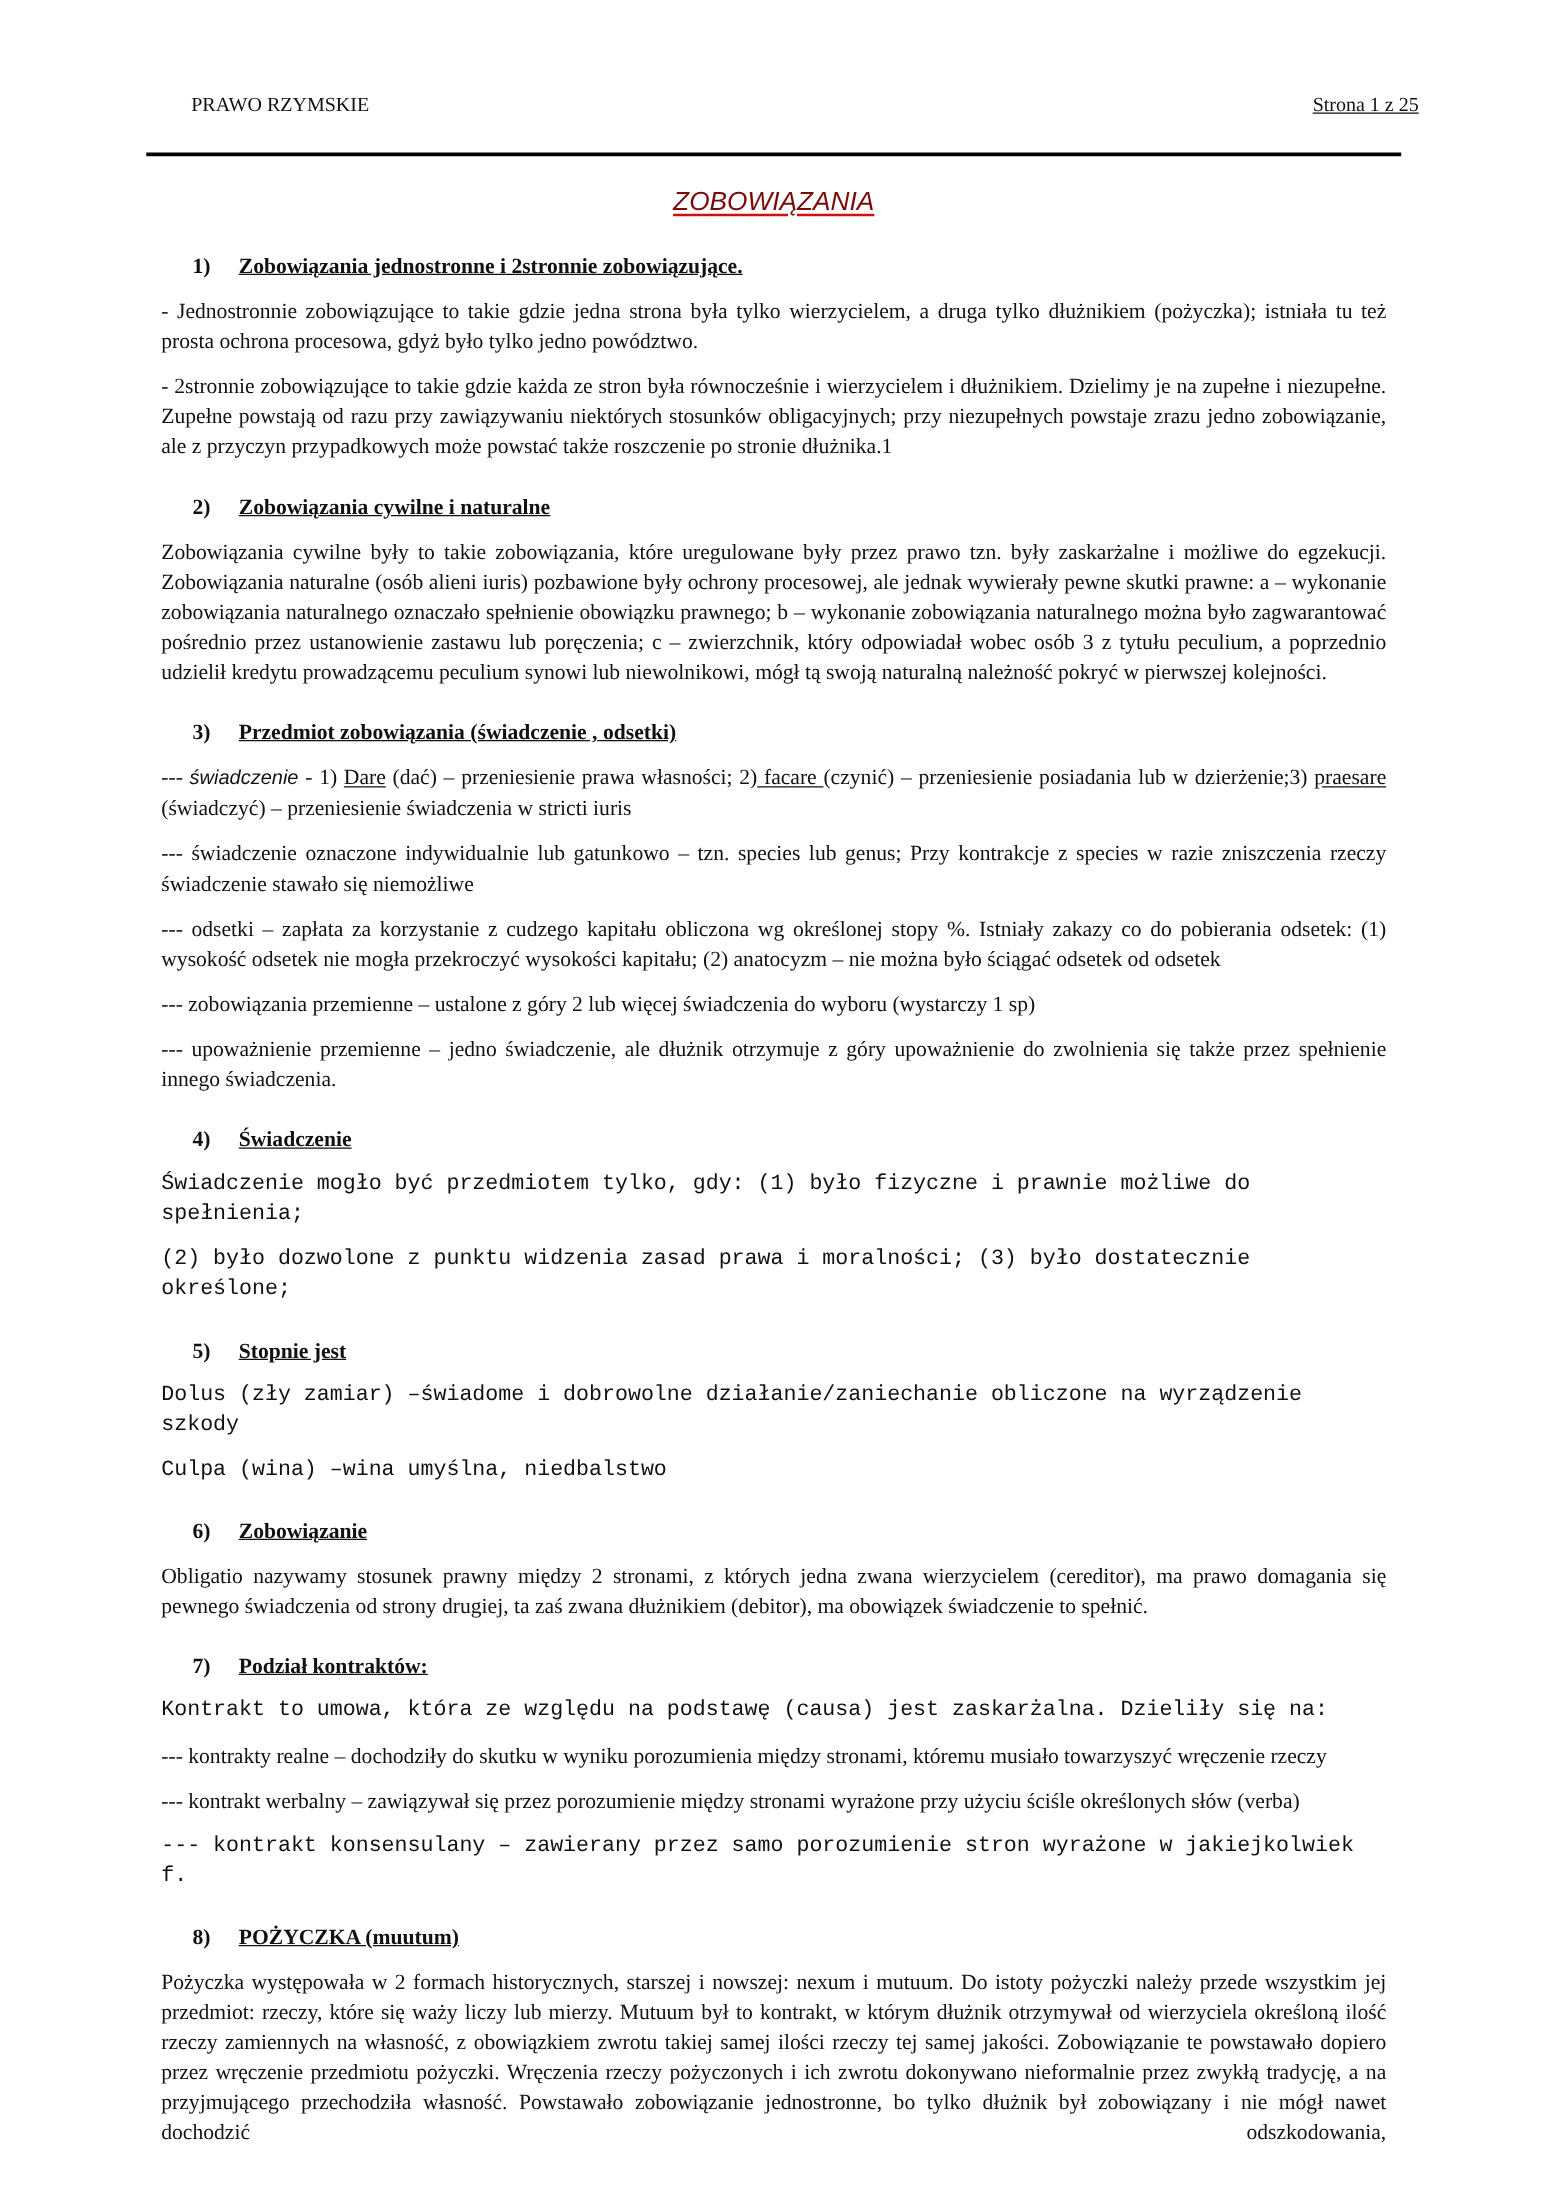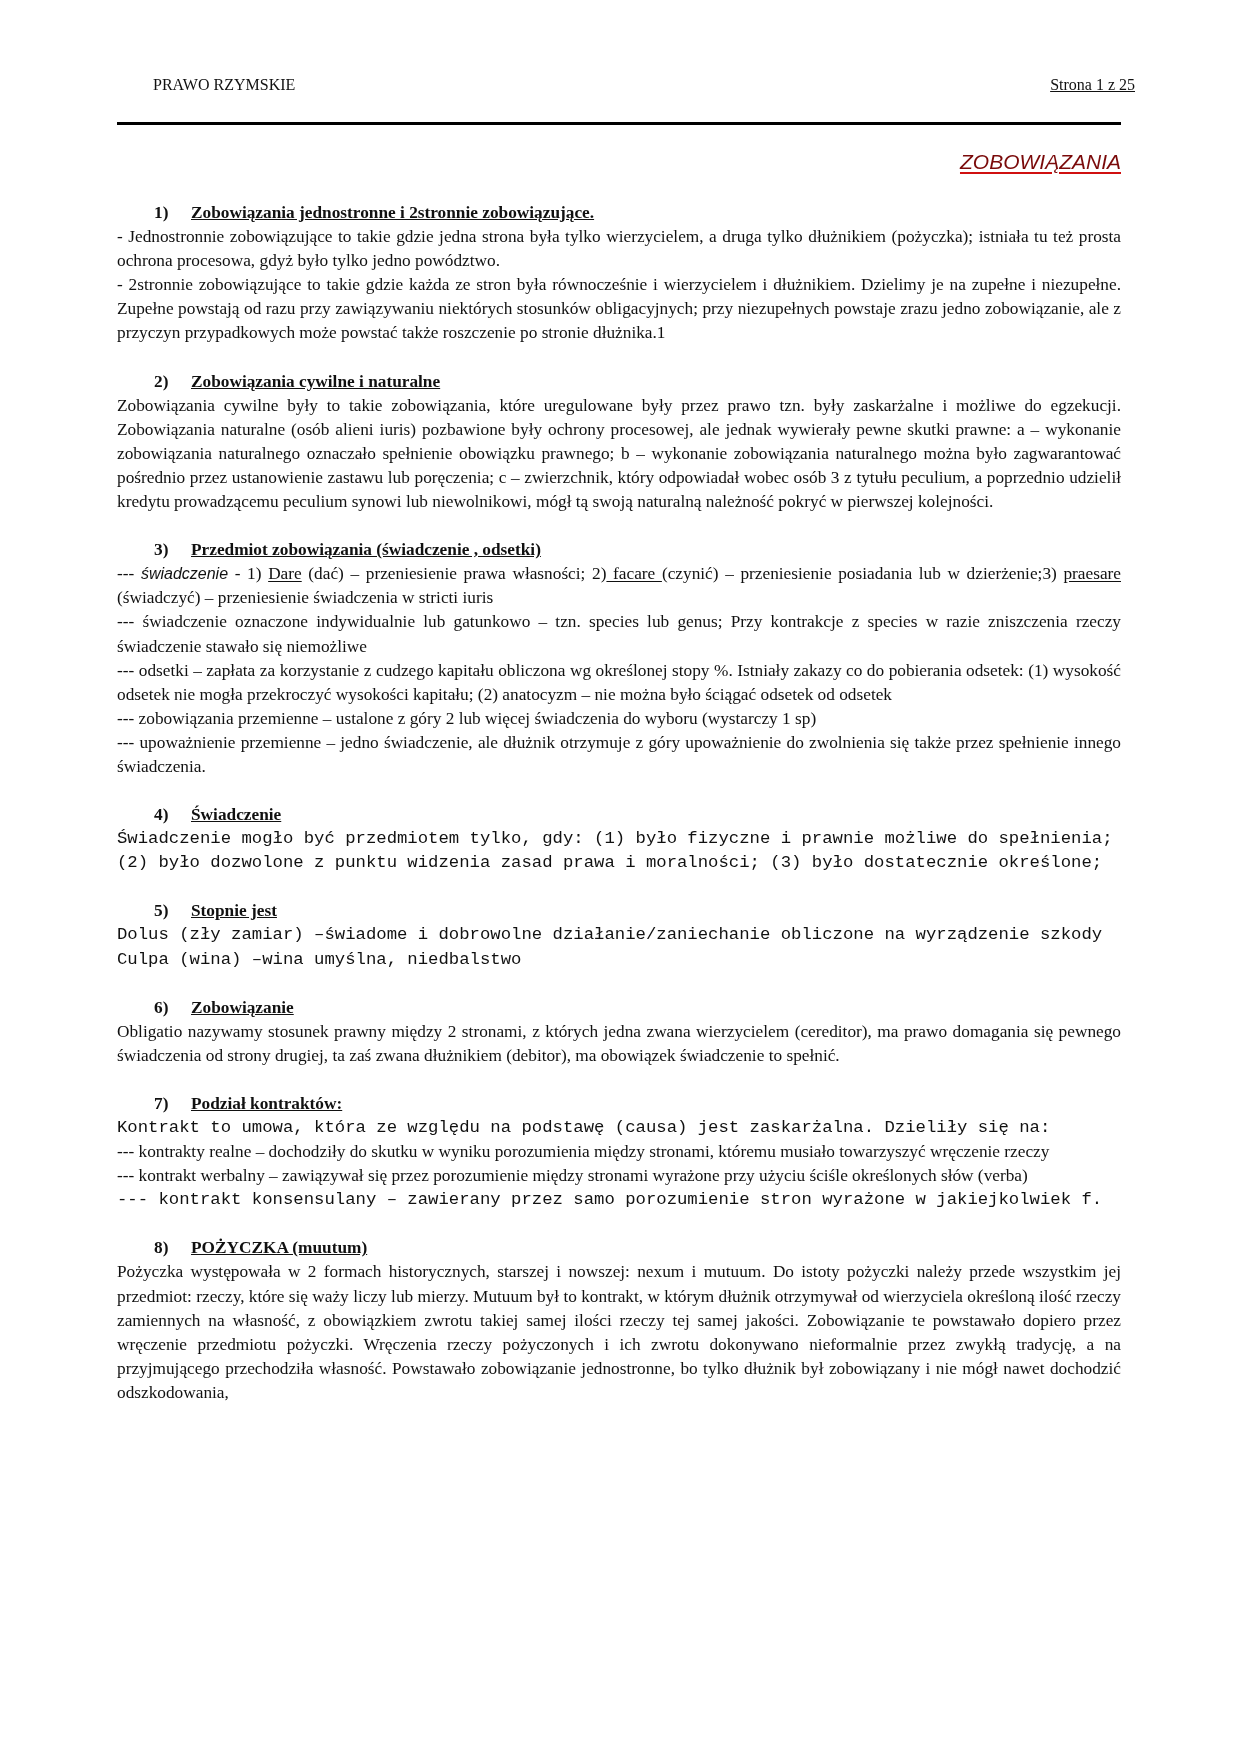--- a/index.html
+++ b/index.html
@@ -4,29 +4,29 @@
 <style>
   html, body { margin: 0; padding: 0; background: #ffffff; }
   body { width: 1240px; height: 1754px; position: relative; overflow: hidden;
          font-family: "Liberation Serif", "DejaVu Serif", serif; color: #111; }
   .page { position: absolute; left: 117px; top: 0; width: 1004px; }
   .header { position: absolute; top: 76px; left: 0; width: 1004px; height: 22px;
             font-size: 16px; margin-left: 36px; }
   .header .left { position: absolute; left: 0; top: 0; }
   .header .right { position: absolute; right: 22px; top: 0; text-decoration: underline; }
   .rule { position: absolute; top: 122px; left: 0; width: 1004px; height: 3px; background: #000; }
-  .title { position: absolute; top: 150px; left: 0; width: 1004px; text-align: right;
+  .title { position: absolute; top: 150px; left: 0; width: 1004px; text-align: center;
            font-family: "Liberation Sans", "DejaVu Sans", sans-serif; font-style: italic;
            font-size: 21px; color: #7a0a0a; }
   .title span { text-decoration: underline; text-decoration-color: #d01010; text-decoration-thickness: 2px; text-underline-offset: 3px; }
   .body { position: absolute; top: 201px; left: 0; width: 1004px; font-size: 17.3px; line-height: 24.1px; }
   .section { margin: 0 0 24px 0; }
   .sec-head { font-weight: bold; padding-left: 37px; text-decoration: underline; }
   .sec-head .num { display: inline-block; width: 37px; }
-  .para { text-align: justify; margin: 0; }
+  .para { text-align: justify; margin: 12px; }
   .para.last { text-align: left; font-family: Liberation Mono, monospace; }
   em.kw { font-family: "Liberation Sans", "DejaVu Sans", sans-serif; font-size: 16px; }
   u { text-underline-offset: 2px; }
 </style>
 </head>
 <body>
 
 <div class="page">
 
   <div class="header">

